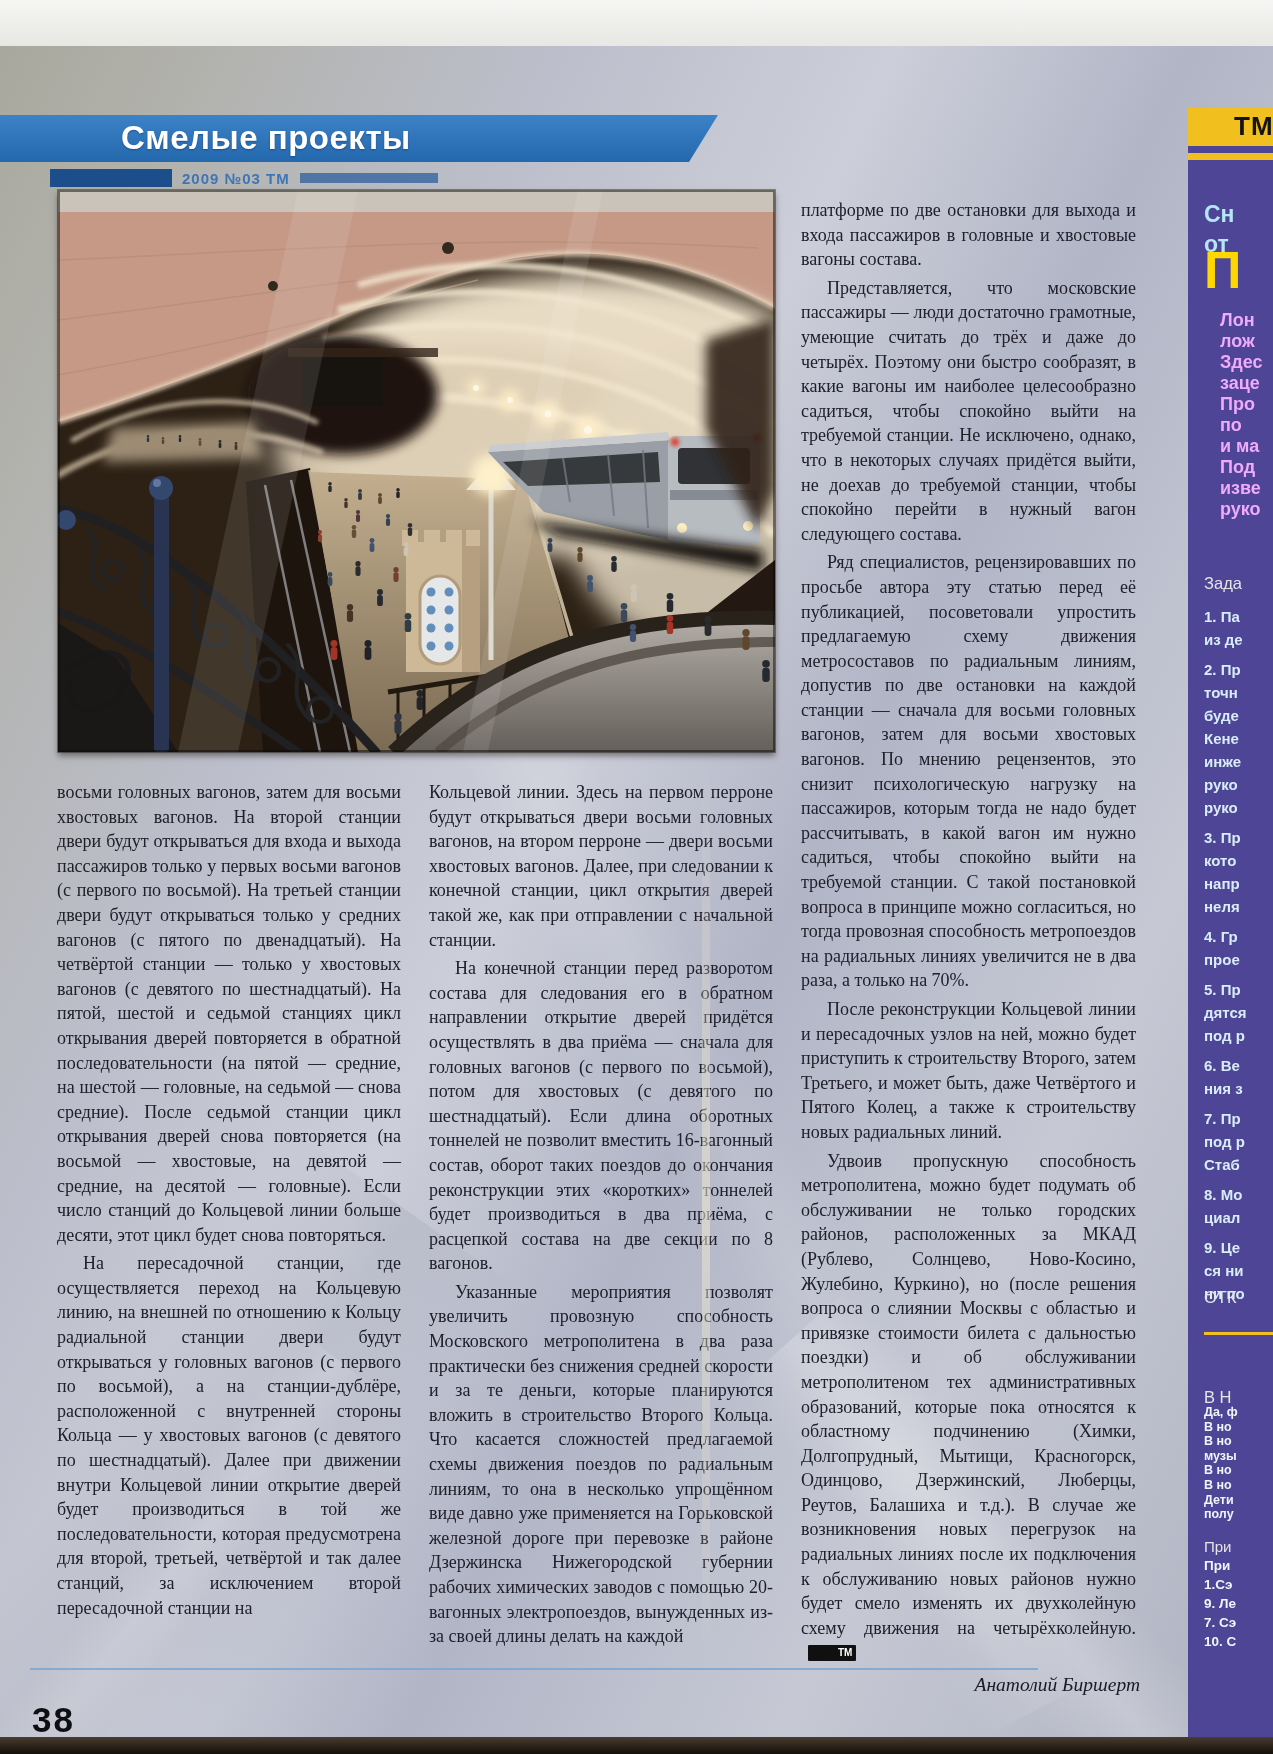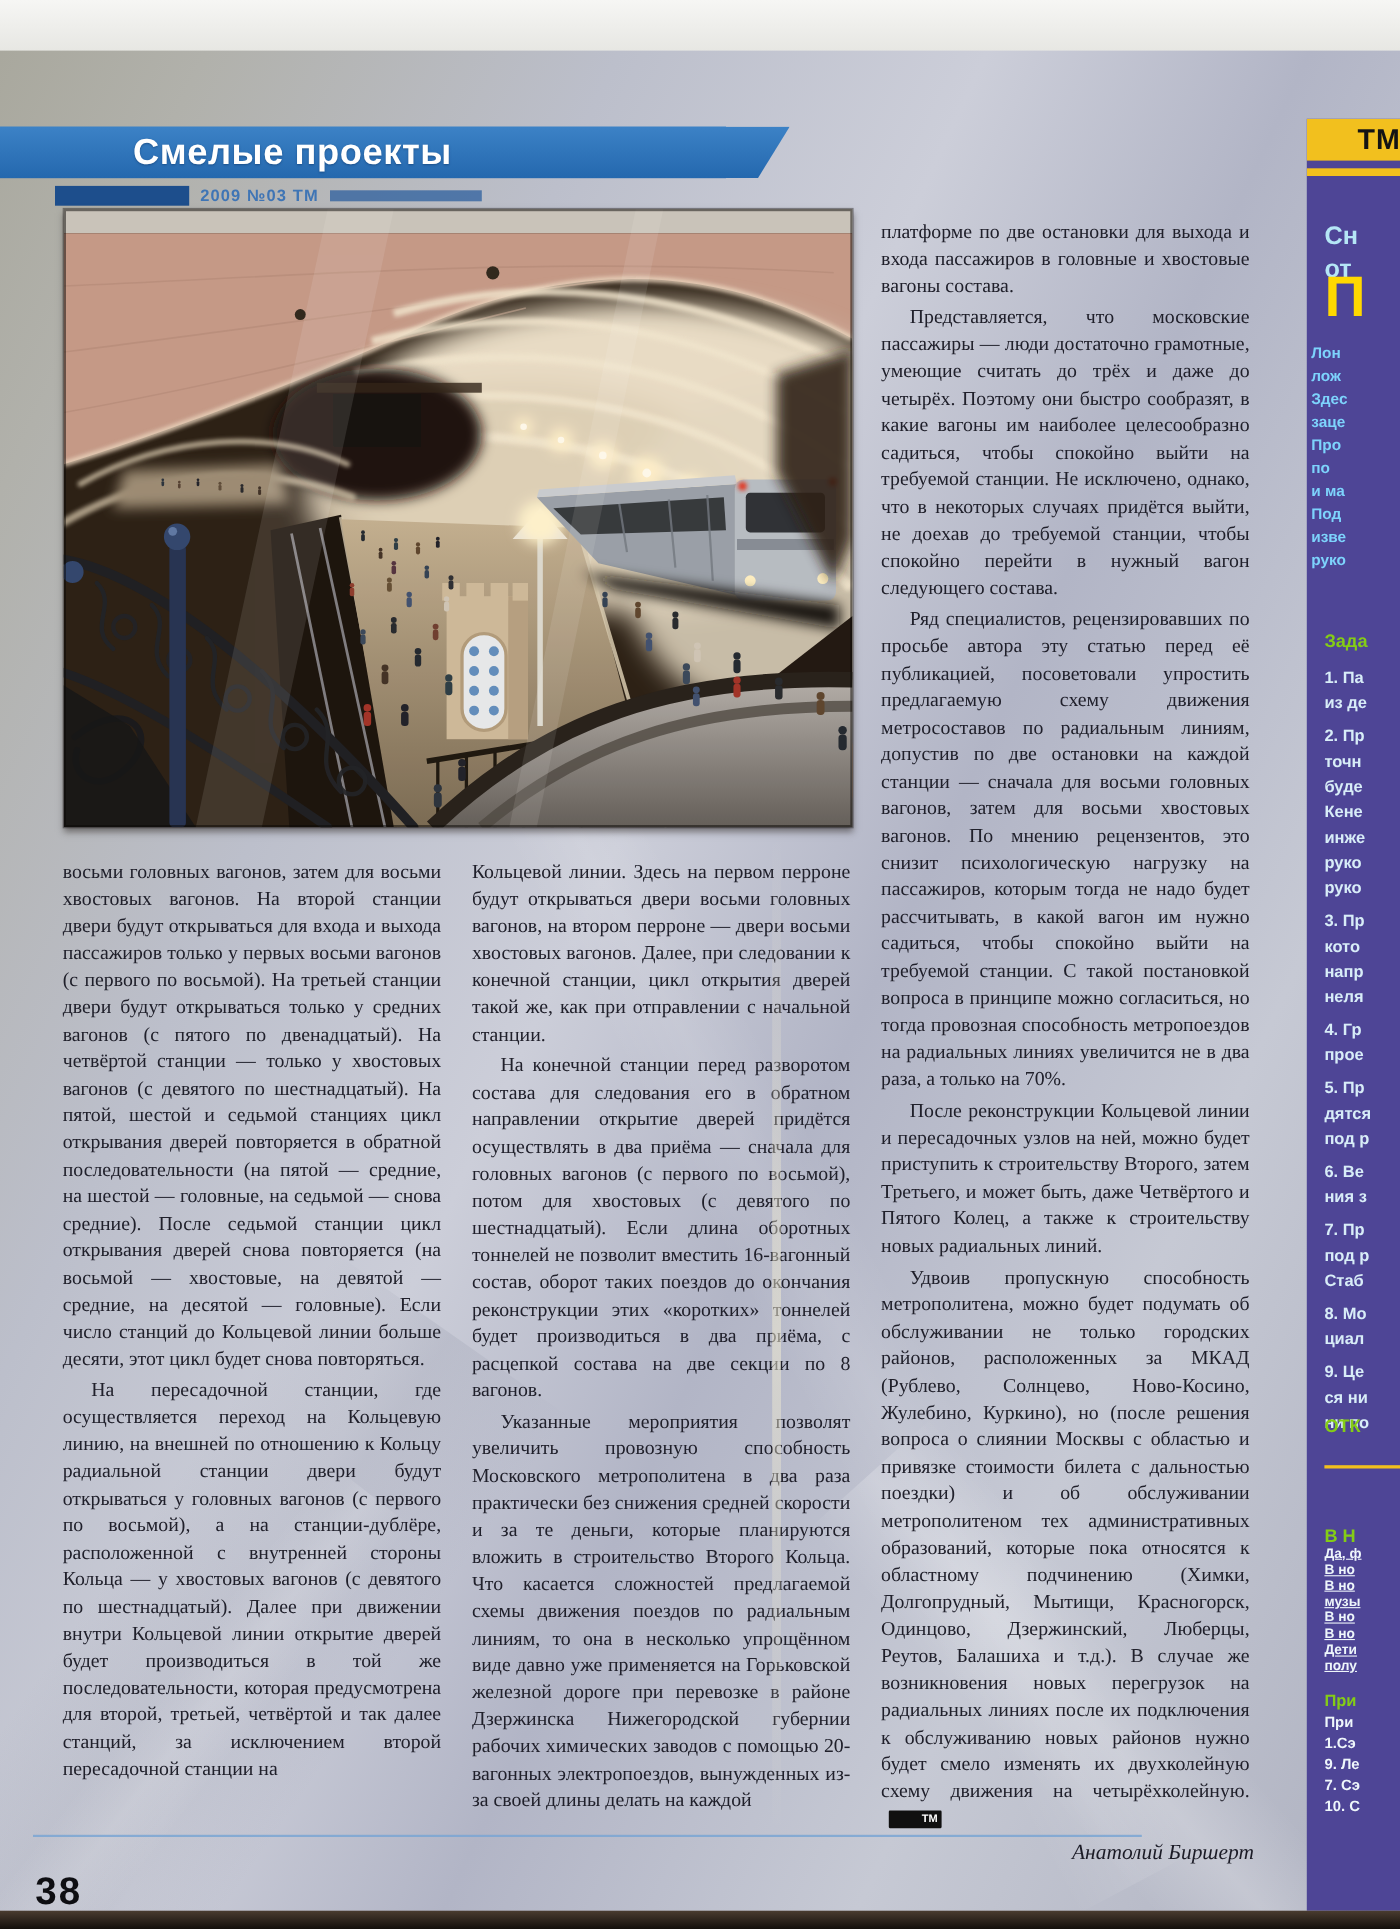--- a/index.html
+++ b/index.html
@@ -41,29 +41,29 @@
   .rule{left:30px;top:1668px;width:1008px;height:2px;background:#7aa6d4;opacity:.85;}
   .pagenum{left:32px;top:1700px;font-size:35px;font-weight:900;color:#0e0e12;letter-spacing:2px;}
   
   .sidebar{left:1188px;top:108px;width:85px;height:1629px;background:#4e4596;overflow:hidden;}
   .sidebar .abs{white-space:nowrap;}
   .sb-tmband{left:0;top:0;width:85px;height:38px;background:#f2c01e;}
   .sb-tm{position:absolute;left:46px;top:3px;font-size:26px;font-weight:900;color:#141414;letter-spacing:1px;}
   .sb-strip{left:0;top:45px;width:85px;height:7px;background:#f2c01e;}
   .sb-cyan{left:16px;font-size:23px;font-weight:800;color:#b5e6f6;margin-top:25px;}
   .sb-big{left:16px;top:136px;font-size:52px;font-weight:900;color:#ffd800;line-height:52px;}
-  .sb-introlist{left:4px;top:202px;font-size:14px;font-weight:700;color:#7dd3fc;}
+  .sb-introlist{left:32px;top:202px;font-size:18px;font-weight:700;color:#f0abfc;}
   .sb-introlist div{height:21px;line-height:21px;}
-  .sb-orange{left:16px;font-size:16.5px;font-weight:700;color:#84cc16;}
+  .sb-orange{left:16px;font-size:16.5px;font-weight:400;color:#e5e5e5;}
   .sb-tasks{left:16px;top:490px;font-size:15px;font-weight:700;color:#d8edf8;}
   .sb-tasks div{height:23px;line-height:23px;}
   .sb-tasks div.num{margin-top:7px;}
   .sb-divider{left:16px;top:1224px;width:69px;height:3px;background:#f2c01e;}
   .sb-offerlist{left:16px;top:1297px;font-size:12.5px;font-weight:700;color:#eef6fb;}
-  .sb-offerlist div{height:14.6px;line-height:14.6px;text-decoration:underline;}
+  .sb-offerlist div{height:14.6px;line-height:14.6px;}
   .sb-prizelist{left:16px;top:1448px;font-size:13.5px;font-weight:700;color:#eef6fb;}
   .sb-prizelist div{height:19px;line-height:19px;}
 </style>
 </head>
 <body>
 
 <div class="page">
 
   <div class="abs top-white"></div>
 

